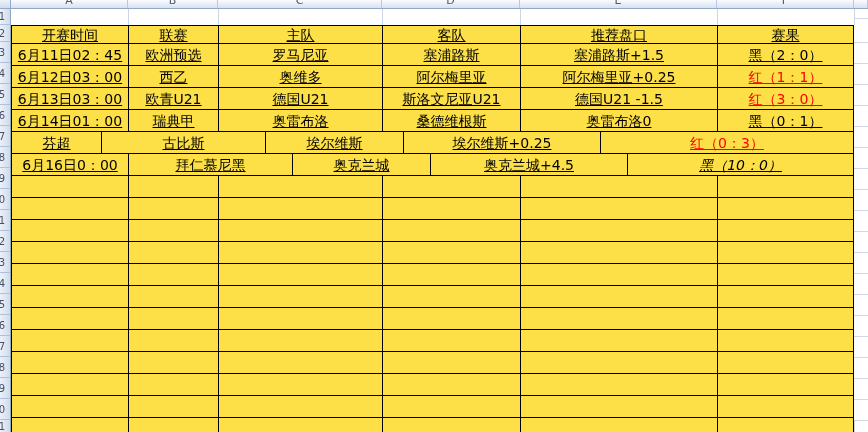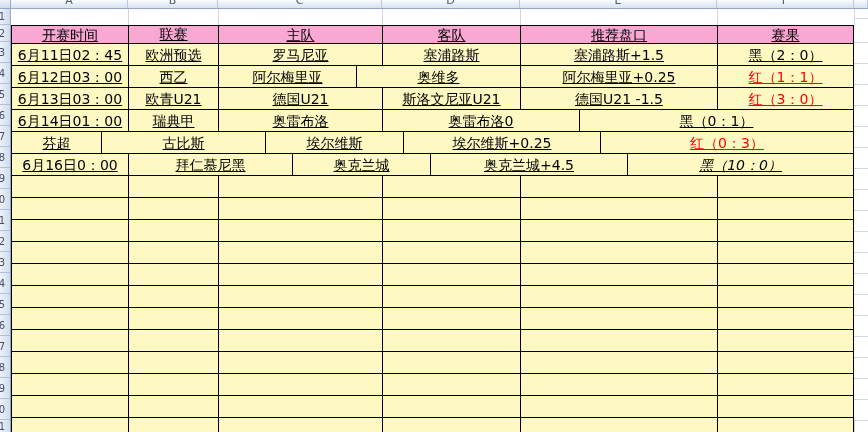--- a/index.html
+++ b/index.html
@@ -47,21 +47,21 @@
     background-position:0 13px;
   }
   .gridline-v{position:absolute;width:1px;background:#CDD6E4;}
   
   .grid{
     position:absolute;left:11px;top:25px;width:843px;box-sizing:border-box;
     border:1.5px solid #000;border-bottom:none;background:#fff;z-index:2;
   }
   .row{display:flex;}
   .hdr-row{height:17px;border-bottom:1.5px solid #000;}
-  .data-row{height:21px;border-bottom:1.5px solid #000;background:#fef9c3;}
+  .data-row{height:21px;border-bottom:1.5px solid #000;background:#fde047;}
   .cell{
     box-sizing:border-box;border-right:1.5px solid #000;height:100%;
     display:flex;align-items:center;justify-content:center;
     overflow:hidden;white-space:nowrap;
   }
   .cell:last-child{border-right:none;}
   .c1{width:117px;}.c2{width:90px;}.c3{width:164px;}.c4{width:138px;}.c5{width:197px;}.c6{flex:1;}
   .u{text-decoration:underline;font-size:14px;color:#000;line-height:1;}
   .hdr-row .u{font-size:14px;}
 </style>
@@ -114,26 +114,26 @@
     <div class="rowhdr">19</div>
     <div class="rowhdr">20</div>
     <div class="rowhdr">21</div>
   </div>
 
 <div class="top-strip"></div>
 <div class="bottom-strip"></div>
 <div class="right-strip"></div>
 
 <div class="grid" id="grid">
-  <div class="row hdr-row" id="hdrrow" style="background: #f9a8d4;">
+  <div class="row hdr-row" id="hdrrow" style="background: #fde047;">
     <div class="cell c1">
         <span class="u" style="color: rgb(0, 0, 0);">开赛时间</span>
       </div>
     <div class="cell c2">
-        <span class="u" style="color: rgb(0, 0, 0); font-family: Liberation Mono, monospace;">联赛</span>
+        <span class="u" style="color: rgb(0, 0, 0);">联赛</span>
       </div>
     <div class="cell c3">
         <span class="u" style="color: rgb(0, 0, 0);">主队</span>
       </div>
     <div class="cell c4">
         <span class="u" style="color: rgb(0, 0, 0);">客队</span>
       </div>
     <div class="cell c5">
         <span class="u" style="color: rgb(0, 0, 0);">推荐盘口</span>
       </div>
@@ -161,26 +161,26 @@
         <span class="u" style="color: rgb(0, 0, 0);">黑（2：0）</span>
       </div>
   </div>
     <div class="row data-row">
     <div class="cell c1">
         <span class="u">6月12日03：00</span>
       </div>
     <div class="cell c2">
         <span class="u">西乙</span>
       </div>
+    <div class="cell c3">
+        <span class="u">奥维多</span>
+      </div>
     <div class="cell c4">
         <span class="u">阿尔梅里亚</span>
       </div>
-    <div class="cell c3">
-        <span class="u">奥维多</span>
-      </div>
     <div class="cell c5">
         <span class="u">阿尔梅里亚+0.25</span>
       </div>
     <div class="cell c6">
         <span class="u" style="color: rgb(255, 0, 0);">红（1：1）</span>
       </div>
   </div>
     <div class="row data-row">
     <div class="cell c1">
         <span class="u">6月13日03：00</span>
@@ -203,20 +203,23 @@
   </div>
     <div class="row data-row">
     <div class="cell c1">
         <span class="u">6月14日01：00</span>
       </div>
     <div class="cell c2">
         <span class="u">瑞典甲</span>
       </div>
     <div class="cell c3">
         <span class="u">奥雷布洛</span>
+      </div>
+    <div class="cell c4">
+        <span class="u">桑德维根斯</span>
       </div>
     <div class="cell c5">
         <span class="u">奥雷布洛0</span>
       </div>
     <div class="cell c6">
         <span class="u" style="color: rgb(0, 0, 0);">黑（0：1）</span>
       </div>
   </div>
     <div class="row data-row">
     <div class="cell c2">

